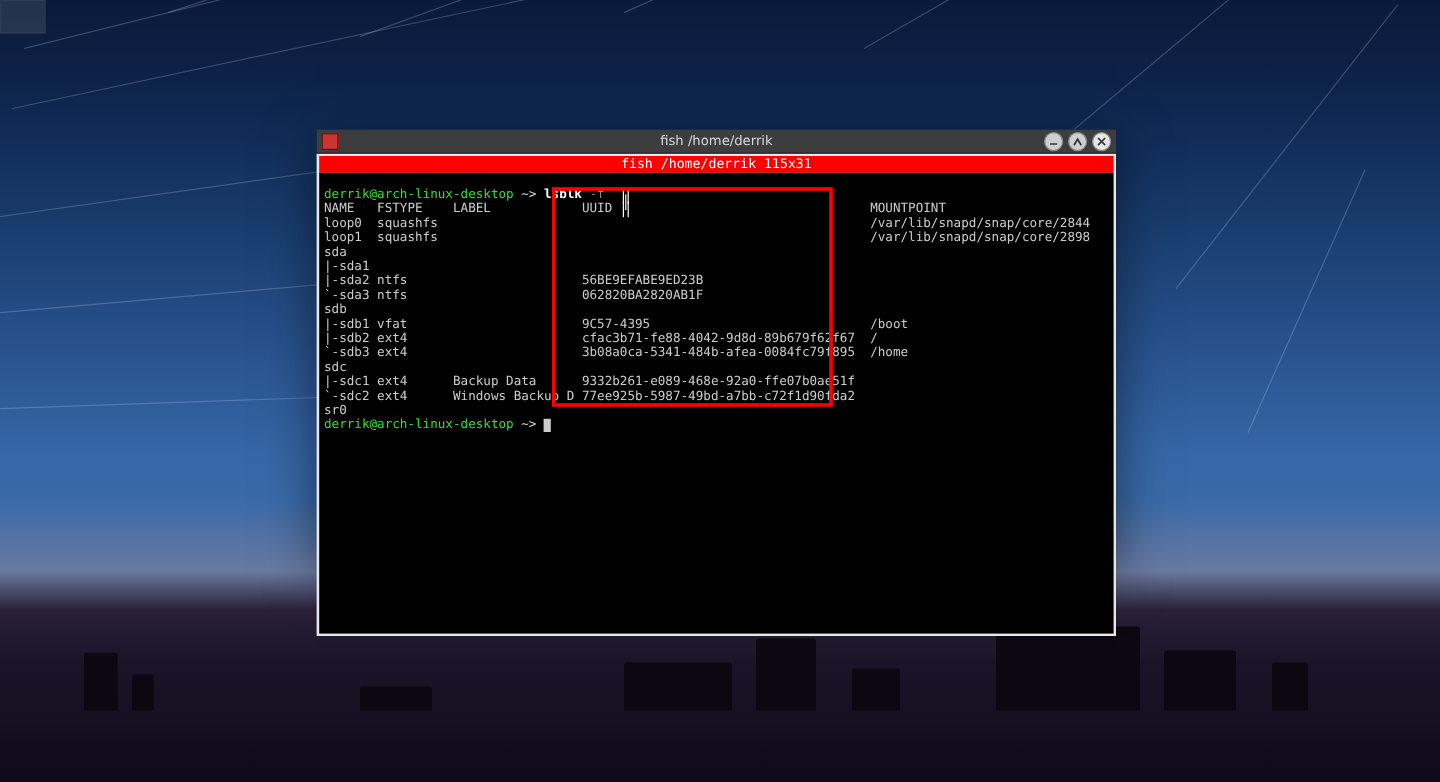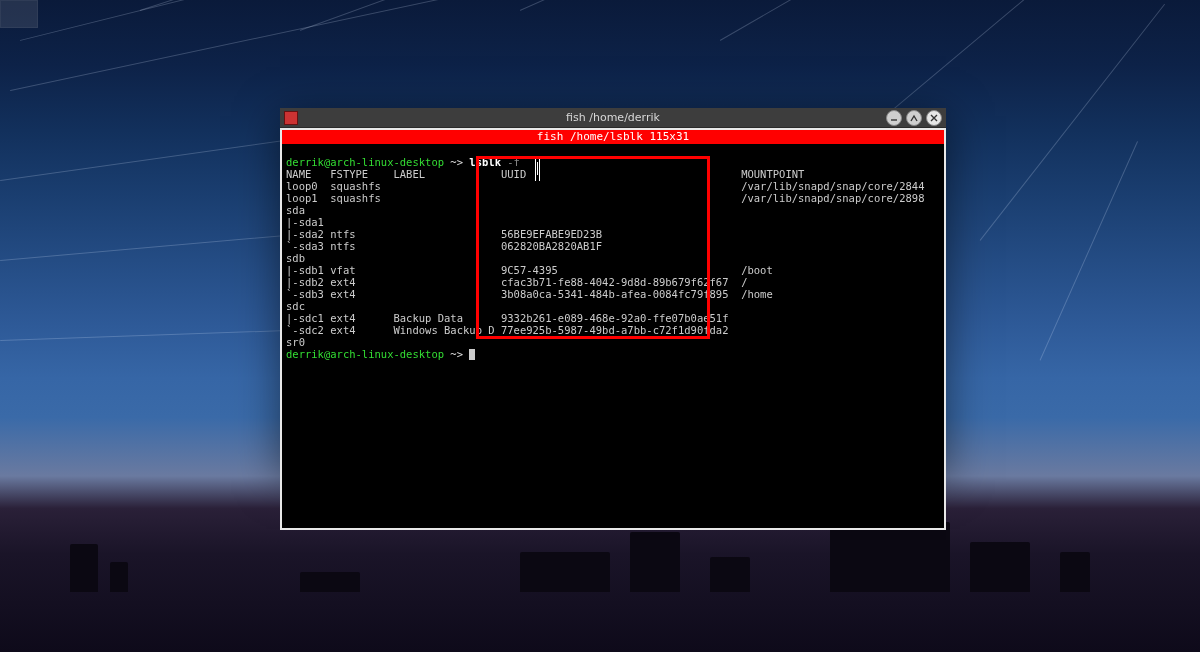--- a/index.html
+++ b/index.html
@@ -22,21 +22,21 @@
   
   .rock { position: absolute; bottom: 60px; background: #0b0812; border-radius: 2px 2px 0 0; }
 
   .activities-corner {
     position: absolute; top: 0; left: 0; width: 38px; height: 28px;
     background: rgba(190,190,190,0.15); border: 1px solid rgba(255,255,255,0.05);
   }
 
   
   .term-window {
-    position: absolute; left: 280px; top: 108px; width: 666px; height: 364px;
+    position: absolute; left: 264px; top: 108px; width: 666px; height: 364px;
     box-shadow: 0 8px 40px rgba(0,0,0,0.5);
   }
   .titlebar {
     height: 20px; background: #3d3d3d; display: flex; align-items: center;
     font-family: "DejaVu Sans", sans-serif; font-size: 11px; color: #d8d8d8;
     position: relative; border-bottom: 1px solid #2a2a2a;
   }
   .titlebar .app-icon {
     width: 14px; height: 14px; margin: 0 4px 0 4px; background: #cc3333;
     border: 1px solid #661111; display: inline-block;
@@ -136,21 +136,21 @@
         </div>
       <div class="win-btn close">
           <svg width="8" height="8" viewBox="0 0 8 8">
             <path d="M1 1 L7 7 M7 1 L1 7" stroke="#333" stroke-width="1.4"></path>
           </svg>
         </div>
     </div>
   </div>
 
   <div class="term-chrome">
-    <div class="redbar">fish /home/lsblk 115x31</div>
+    <div class="redbar">fish /home/derrik 115x31</div>
 
     <div class="term-body" id="term-body"><div><span class="c-green">derrik@arch-linux-desktop</span><span class="c-white"> ~&gt; </span><span class="c-bold">lsblk</span><span class="c-grey"> -f</span></div><div>NAME   FSTYPE    LABEL            UUID                                  MOUNTPOINT</div><div>loop0  squashfs                                                         /var/lib/snapd/snap/core/2844</div><div>loop1  squashfs                                                         /var/lib/snapd/snap/core/2898</div><div>sda</div><div>|-sda1</div><div>|-sda2 ntfs                       56BE9EFABE9ED23B</div><div>`-sda3 ntfs                       062820BA2820AB1F</div><div>sdb</div><div>|-sdb1 vfat                       9C57-4395                             /boot</div><div>|-sdb2 ext4                       cfac3b71-fe88-4042-9d8d-89b679f62f67  /</div><div>`-sdb3 ext4                       3b08a0ca-5341-484b-afea-0084fc79f895  /home</div><div>sdc</div><div>|-sdc1 ext4      Backup Data      9332b261-e089-468e-92a0-ffe07b0ae51f</div><div>`-sdc2 ext4      Windows Backup D 77ee925b-5987-49bd-a7bb-c72f1d90fda2</div><div>sr0</div><div><span class="c-green">derrik@arch-linux-desktop</span><span class="c-white"> ~&gt; </span><span class="cursor-block"></span></div>
       
       <div class="text-cursor-ibeam" style="left:255px; top:18px;"></div>
       <div class="red-highlight" style="left:194px; top:12px; width:234px; height:183px;"></div>
     </div>
   </div>
 </div>
 
 </body></html>

